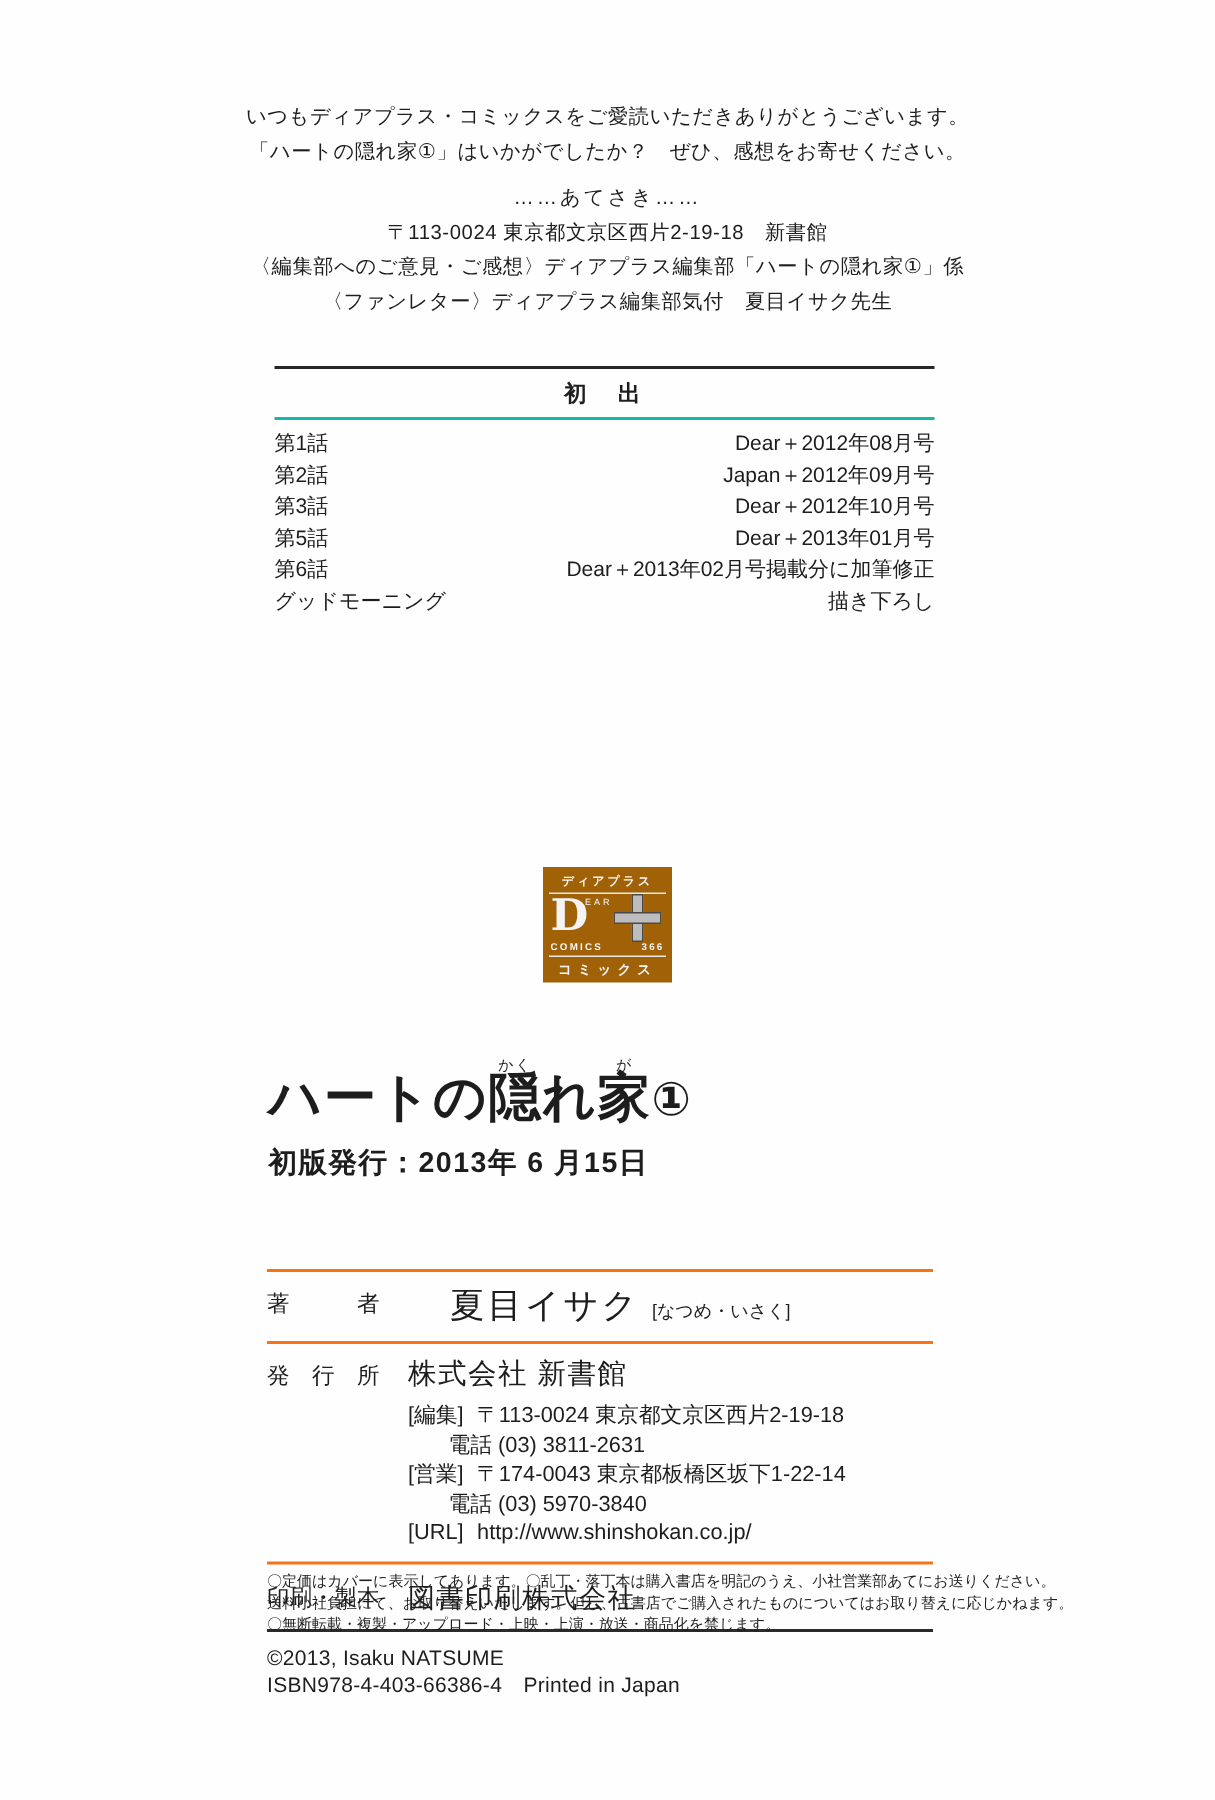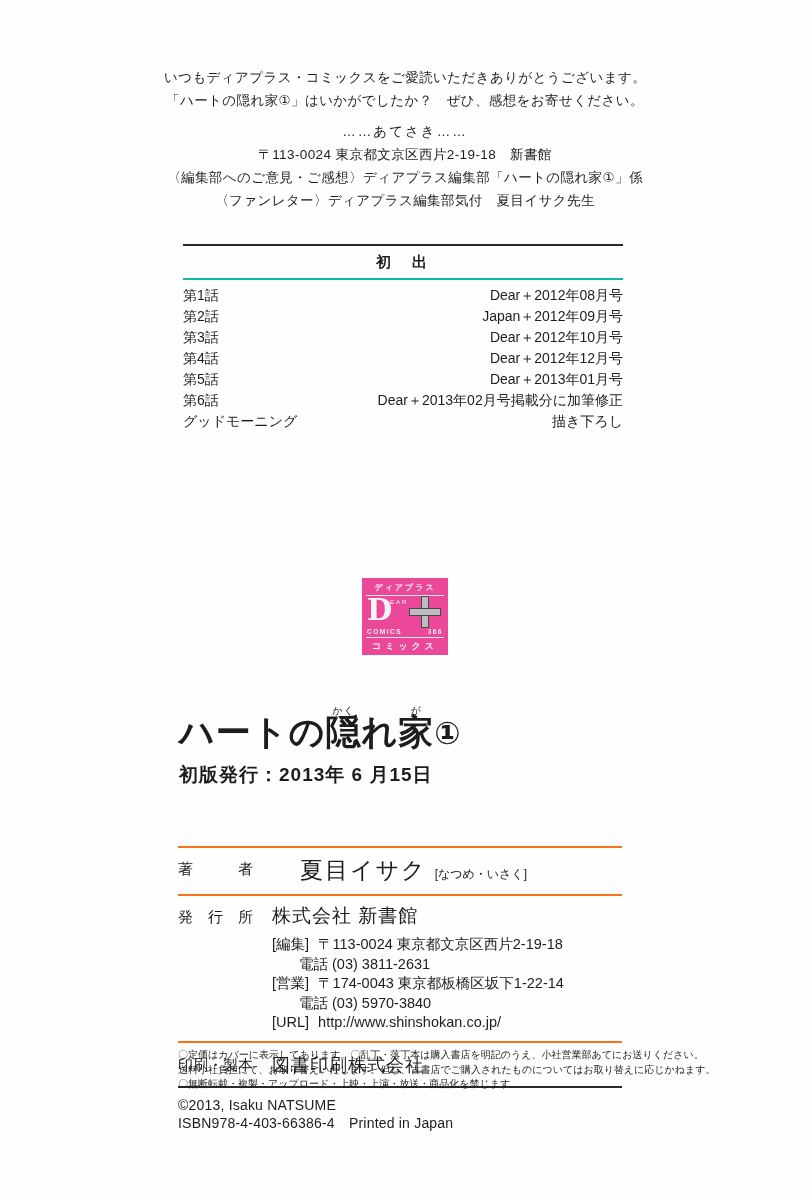--- a/index.html
+++ b/index.html
@@ -28,21 +28,21 @@
     padding: 7px 0 6px;
   }
   .pub-rows { padding-top: 5px; }
   .pub-row { display: flex; justify-content: space-between; font-size: 14px; line-height: 21px; }
   .pub-label { white-space: nowrap; }
   .pub-value { white-space: nowrap; }
 
   
   .logo {
     position: absolute; top: 578px; left: 362px; width: 86px; height: 77px;
-    background: #ec4899; color: #f4f4f4;
+    background: #a16207; color: #f4f4f4;
     padding: 3px 4px 2px; display: flex; flex-direction: column; align-items: center;
   }
   .logo-top {
     font-size: 8px; letter-spacing: 2px; border-bottom: 1px solid #e8e8e8;
     padding: 1px 0 2px; width: 100%; text-align: center; white-space: nowrap; font-weight: bold;
   }
   .logo-mid { position: relative; width: 100%; height: 29px; }
   .logo-d {
     font-family: "DejaVu Serif", "Liberation Serif", serif; font-weight: bold;
     font-size: 29px; line-height: 29px; position: absolute; left: 1px; top: 0;
@@ -117,24 +117,20 @@
       </div>
       <div class="pub-row">
         <span class="pub-label">第2話</span>
         <span class="pub-value">Japan＋2012年09月号</span>
       </div>
       <div class="pub-row">
         <span class="pub-label">第3話</span>
         <span class="pub-value">Dear＋2012年10月号</span>
       </div>
       <div class="pub-row">
-        <span class="pub-label">第4話</span>
-        <span class="pub-value">Dear＋2012年12月号</span>
-      </div>
-      <div class="pub-row">
         <span class="pub-label">第5話</span>
         <span class="pub-value">Dear＋2013年01月号</span>
       </div>
       <div class="pub-row">
         <span class="pub-label">第6話</span>
         <span class="pub-value">Dear＋2013年02月号掲載分に加筆修正</span>
       </div>
       <div class="pub-row">
         <span class="pub-label">グッドモーニング</span>
         <span class="pub-value">描き下ろし</span>

